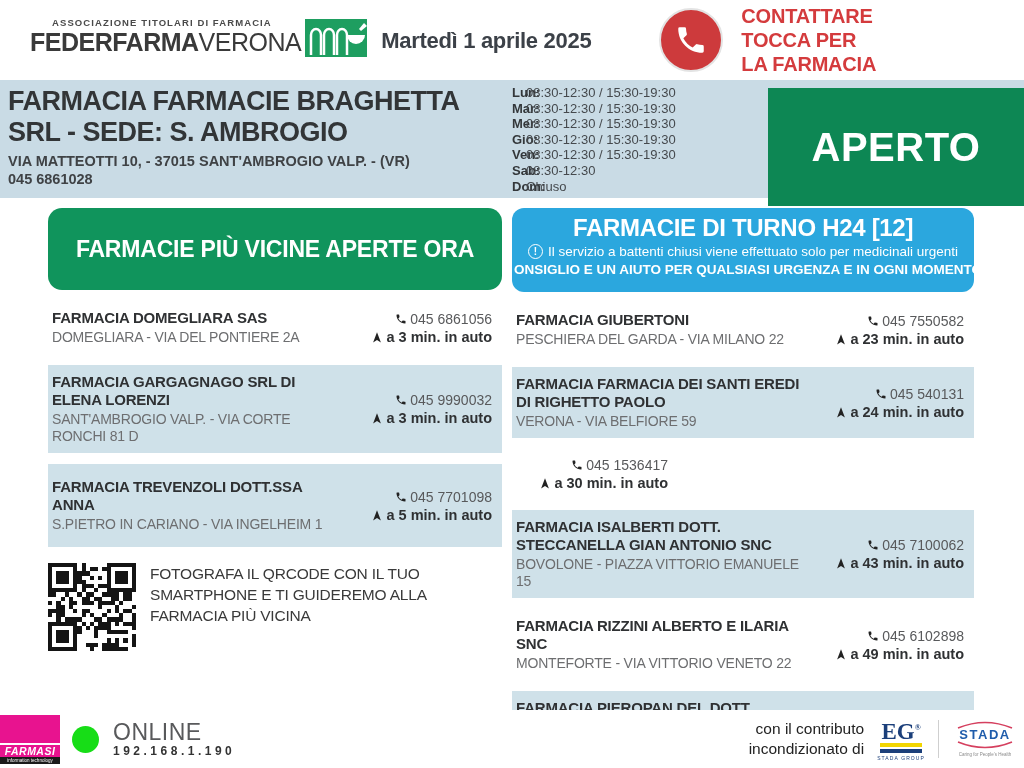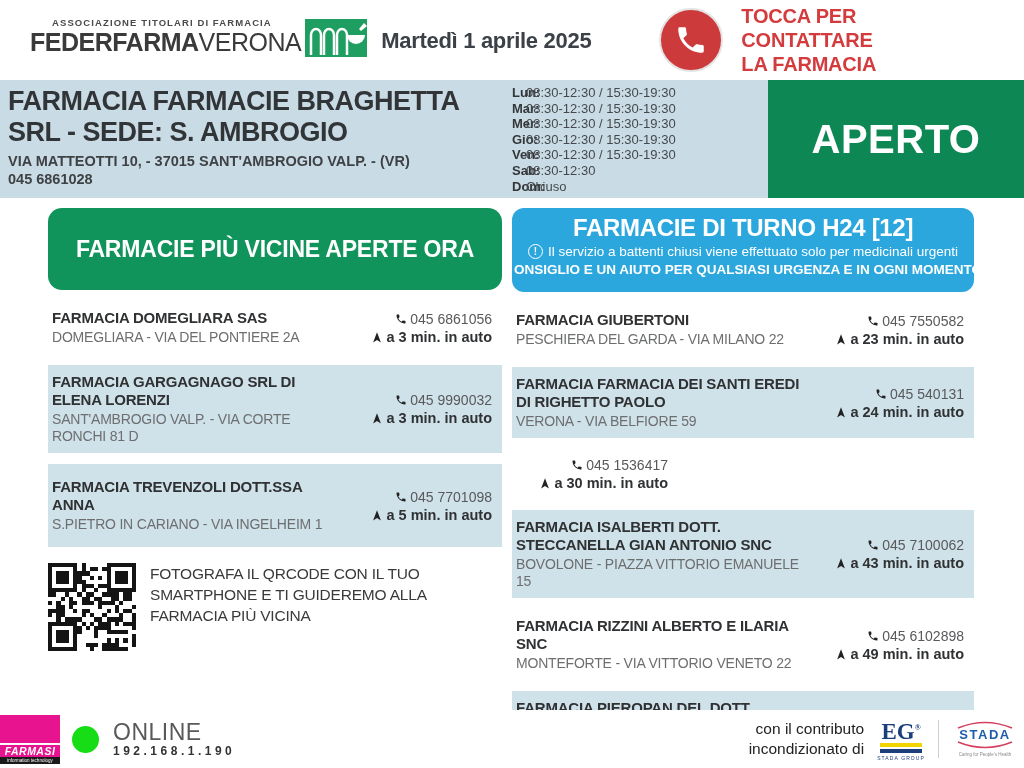--- a/index.html
+++ b/index.html
@@ -22,21 +22,21 @@
 
   
   .infoband { position:absolute; top:80px; left:0; width:1024px; height:118px; background:#c9dbe5; }
   .pharm-info { position:absolute; left:8px; top:6px; width:500px; }
   .pharm-title { font-size:27px; font-weight:700; color:#323537; line-height:31px; letter-spacing:-0.5px; max-width:480px; }
   .pharm-addr { margin-top:5px; font-size:14.5px; font-weight:700; color:#3f4245; }
   .pharm-tel { margin-top:2px; font-size:14.5px; font-weight:700; color:#3f4245; }
   .hours { position:absolute; left:512px; top:5px; font-size:13px; line-height:15.6px; color:#3f4245; }
   .hrow .day { display:inline-block; width:14px; font-weight:800; color:#33373a; }
   .hrow .val { color:#45494d; }
-  .status-box { position:absolute; left:768px; top:0; width:256px; height:118px; background:#0d8754; display:flex; align-items:center; justify-content:center; }
+  .status-box { position:absolute; left:768px; top:8px; width:256px; height:118px; background:#0d8754; display:flex; align-items:center; justify-content:center; }
   .status-box span { color:#fff; font-size:40px; font-weight:600; letter-spacing:0.5px; }
 
   
   .col { position:absolute; top:208px; }
   .col.left { left:48px; width:454px; }
   .col.right { left:512px; width:462px; }
   .col-header.green { background:#10945c; border-radius:14px; height:82px; display:flex; align-items:center; justify-content:center; }
   .col-header.green span { color:#fff; font-size:23px; font-weight:700; letter-spacing:-0.2px; }
   .col-header.blue { background:#2ba7de; border-radius:12px; height:84px; padding-top:6px; overflow:hidden; }
   .duty-title { text-align:center; color:#fff; font-size:24px; font-weight:700; letter-spacing:-0.3px; }
@@ -111,22 +111,22 @@
     <div class="datetime">
       <div>Martedì 1 aprile 2025</div>
     </div>
     <div class="contact-cta">
       <div class="phone-circle">
         <svg width="34" height="34" viewBox="0 0 24 24">
             <path fill="#fff" d="M6.62 10.79a15.05 15.05 0 0 0 6.59 6.59l2.2-2.2a1 1 0 0 1 1.01-.24c1.12.37 2.33.57 3.58.57a1 1 0 0 1 1 1V20a1 1 0 0 1-1 1C10.61 21 3 13.39 3 4a1 1 0 0 1 1-1h3.5a1 1 0 0 1 1 1c0 1.25.2 2.45.57 3.57a1 1 0 0 1-.25 1.02l-2.2 2.2z"></path>
           </svg>
       </div>
       <div class="cta-text">
+        <div>CONTATTARE</div>
         <div>TOCCA PER</div>
-        <div>CONTATTARE</div>
         <div>LA FARMACIA</div>
       </div>
     </div>
   </header>
 
   <section class="infoband">
     <div class="pharm-info">
       <h1 class="pharm-title">FARMACIA FARMACIE BRAGHETTA SRL - SEDE: S. AMBROGIO</h1>
       <div class="pharm-addr">VIA MATTEOTTI 10, - 37015 SANT'AMBROGIO VALP. - (VR)</div>
       <div class="pharm-tel">045 6861028</div>

